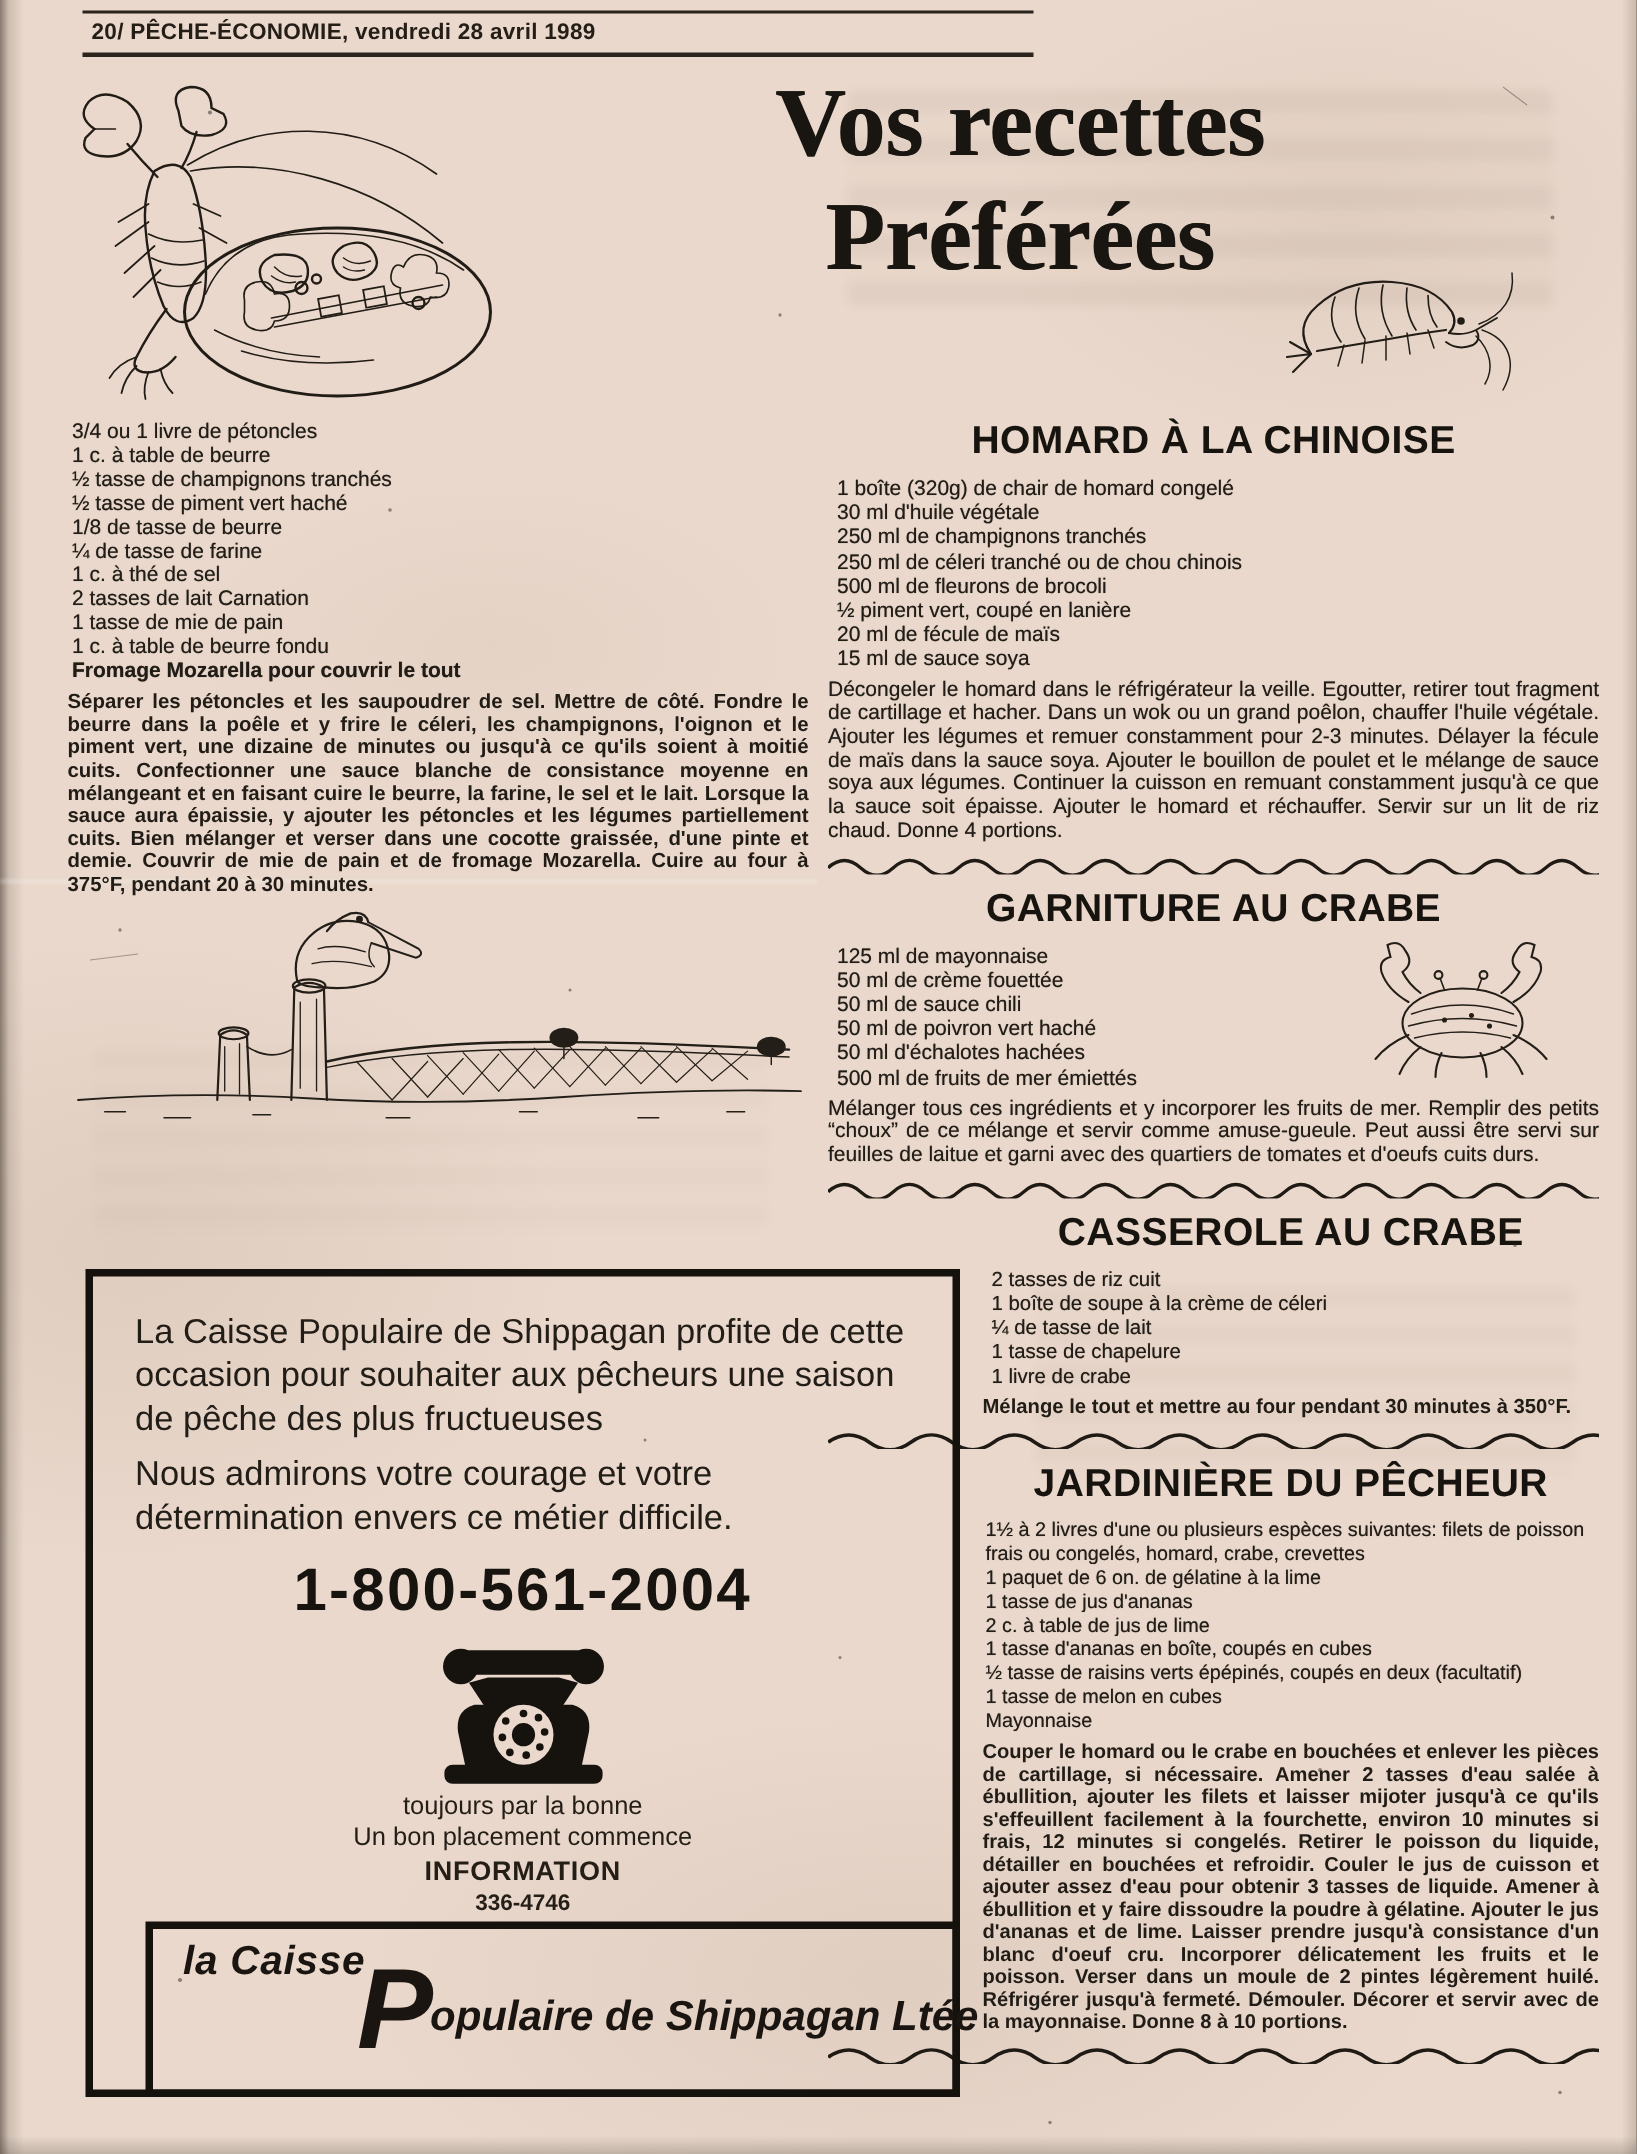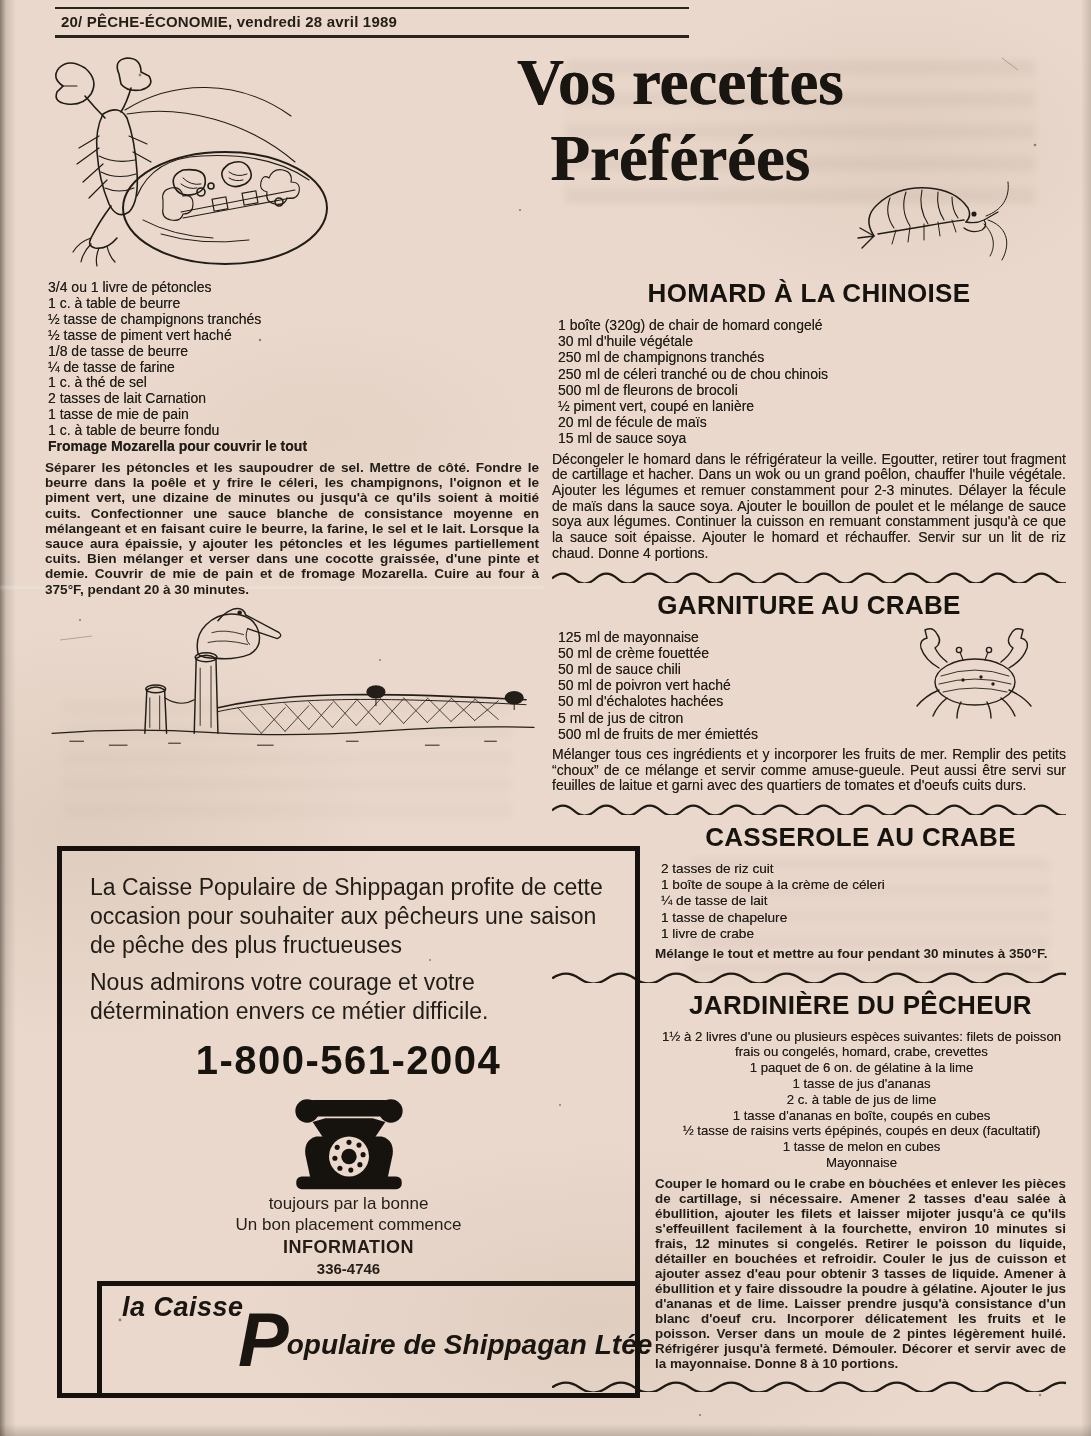--- a/index.html
+++ b/index.html
@@ -53,21 +53,21 @@
 
   ul.ingredients { list-style:none; font-size:14px; line-height:16.2px; padding-left:6px;
     text-shadow:0 0 .5px rgba(33,28,22,.65); }
   .col-left ul.ingredients { line-height:15.9px; padding-left:3px; }
   .sec-gratin ul.ingredients li:last-child { font-weight:bold; }
 
   .instructions { font-size:14px; line-height:15.7px; text-align:justify; margin-top:5px;
     text-shadow:0 0 .5px rgba(33,28,22,.6); }
   .col-left .instructions { font-weight:bold; font-size:13.6px; line-height:15.2px; text-shadow:none; }
   .sec-jardiniere .instructions { font-weight:bold; font-size:13.4px; line-height:15px; text-shadow:none; }
-  .sec-jardiniere ul.ingredients { font-size:13.2px; line-height:15.8px; padding-left:2px;text-align:center; }
+  .sec-jardiniere ul.ingredients { font-size:13.2px; line-height:15.8px; padding-left:2px; }
   .sec-casserole ul.ingredients { font-size:13.6px; }
   .note { font-weight:bold; font-size:13.5px; line-height:15.5px; margin-top:4px; }
 
   .narrow { margin-left:103px; width:411px; }
   .sec { margin-bottom:2px; }
   .sec-garniture { position:relative; }
   .crab-ill { position:absolute; right:26px; top:32px; }
 
   .wave { display:block; width:100%; height:16px; margin:5px 0 7px; }
 
@@ -244,21 +244,20 @@
           <path d="M34 68 Q20 74 12 84 M42 76 Q32 84 28 94 M56 80 Q52 88 52 96"></path>
           <path d="M104 68 Q118 74 126 84 M96 76 Q106 84 110 94 M82 80 Q86 88 86 96"></path>
         </g>
       </svg>
       <ul class="ingredients">
           <li>125 ml de mayonnaise</li>
           <li>50 ml de crème fouettée</li>
           <li>50 ml de sauce chili</li>
           <li>50 ml de poivron vert haché</li>
           <li>50 ml d'échalotes hachées</li>
-          <li>5 ml de jus de citron</li>
           <li>500 ml de fruits de mer émiettés</li>
         </ul>
       <p class="instructions">Mélanger tous ces ingrédients et y incorporer les fruits de mer. Remplir des petits “choux” de ce mélange et servir comme amuse-gueule. Peut aussi être servi sur feuilles de laitue et garni avec des quartiers de tomates et d'oeufs cuits durs.</p>
     </section>
 
     <svg class="wave" viewBox="0 0 520 18" preserveAspectRatio="none">
       <path d="M0 13 Q11 2 22 13 T44 13 T66 13 T88 13 T110 13 T132 13 T154 13 T176 13 T198 13 T220 13 T242 13 T264 13 T286 13 T308 13 T330 13 T352 13 T374 13 T396 13 T418 13 T440 13 T462 13 T484 13 T506 13 T528 13" fill="none" stroke="#1f1a14" stroke-width="2.4"></path>
     </svg>
 
     <section class="sec sec-casserole narrow">

